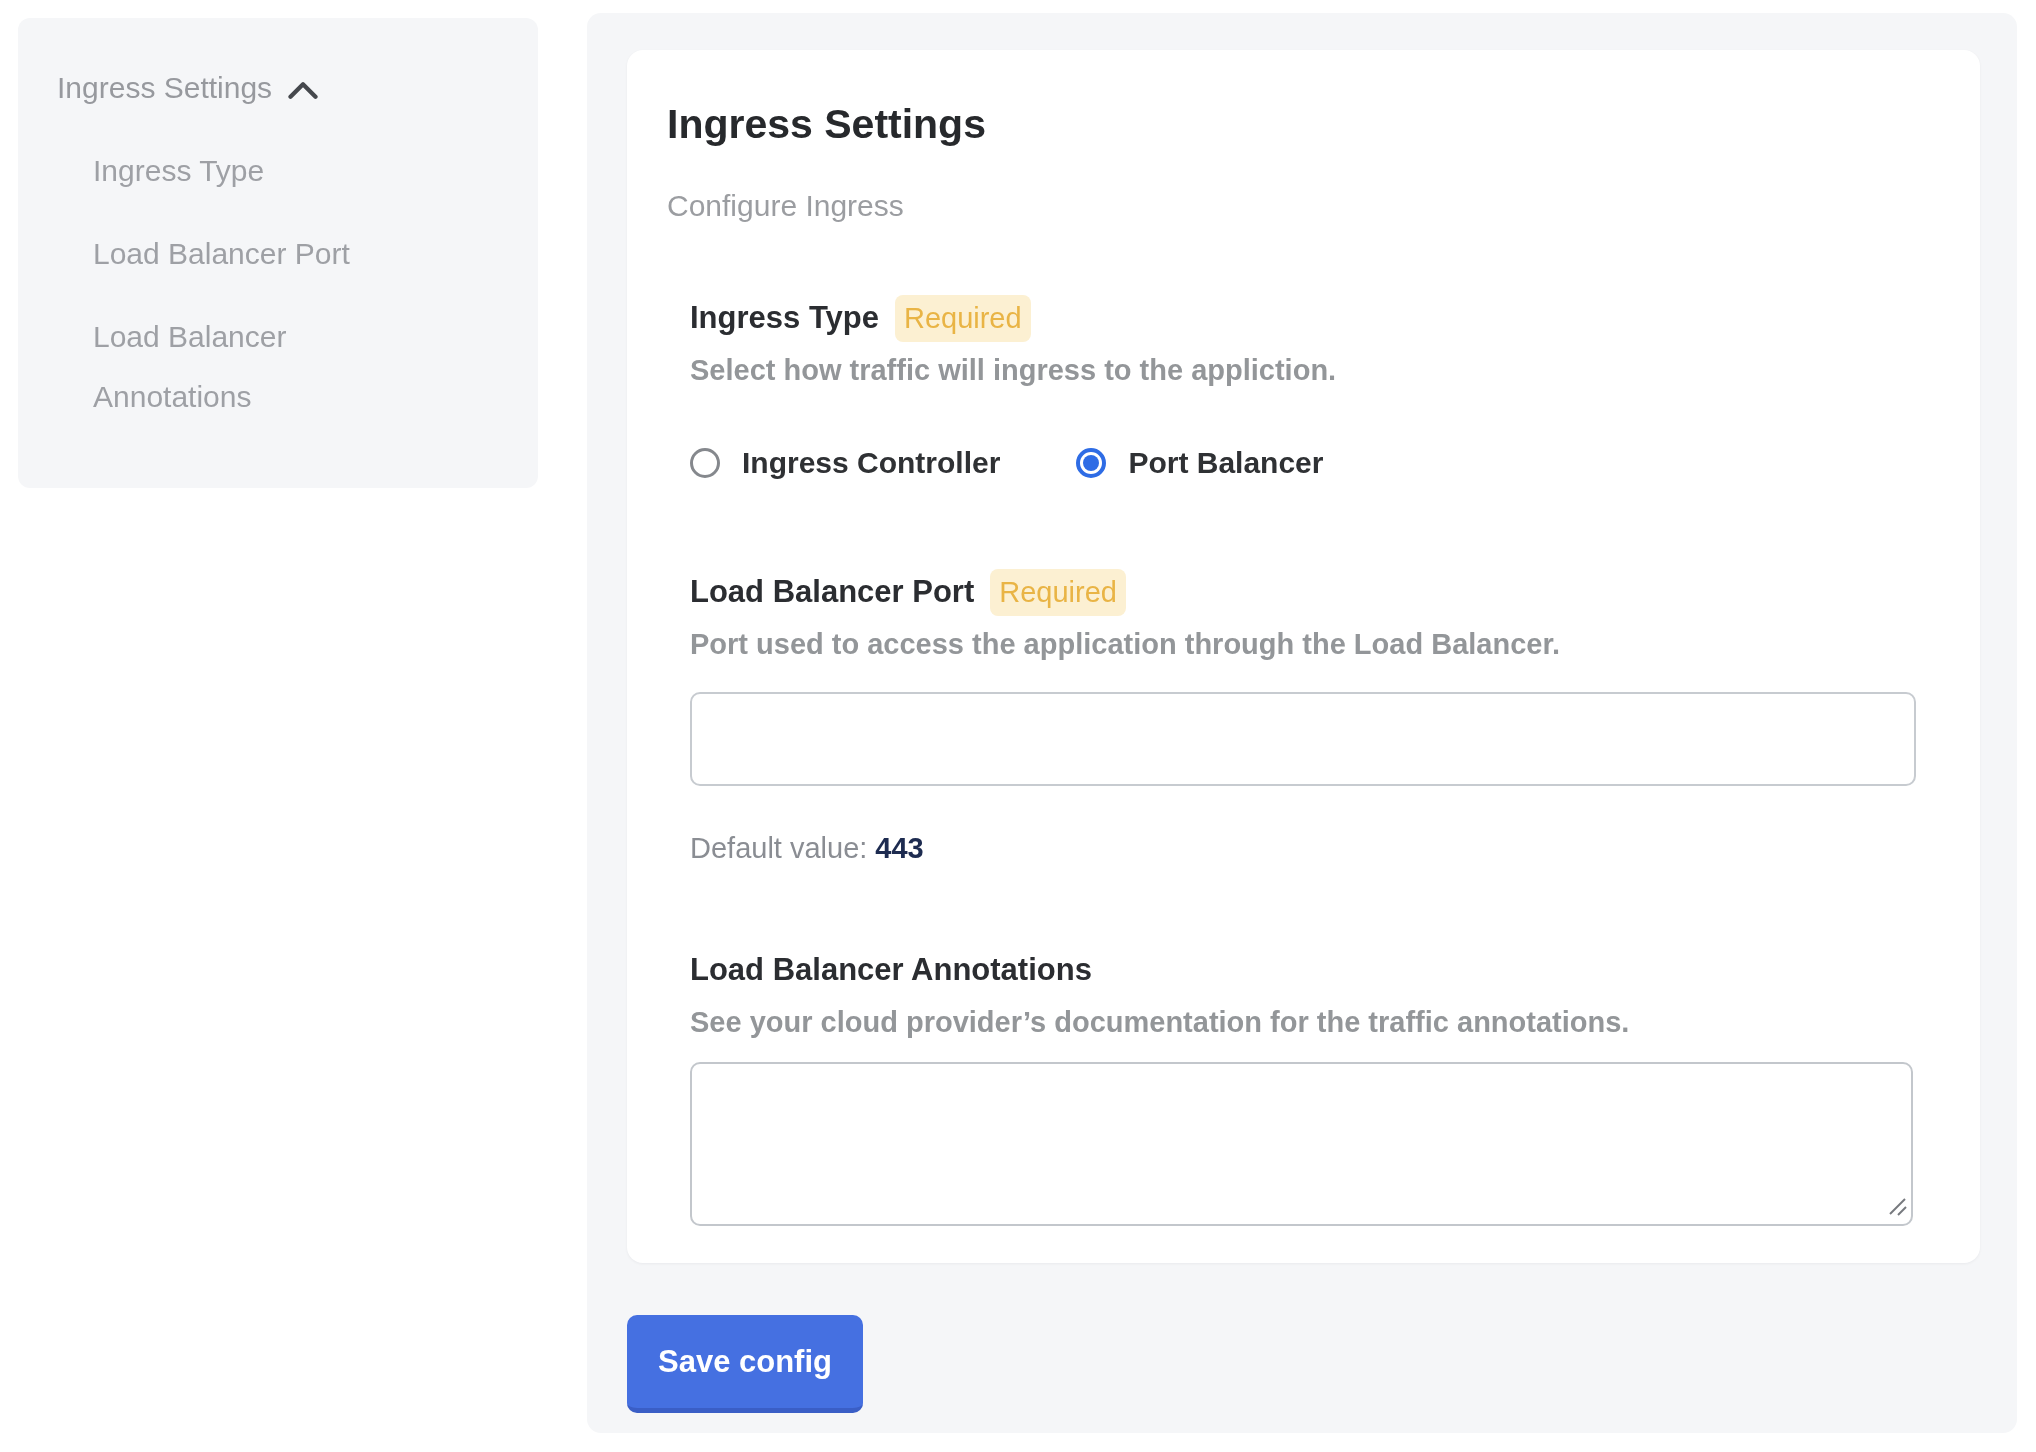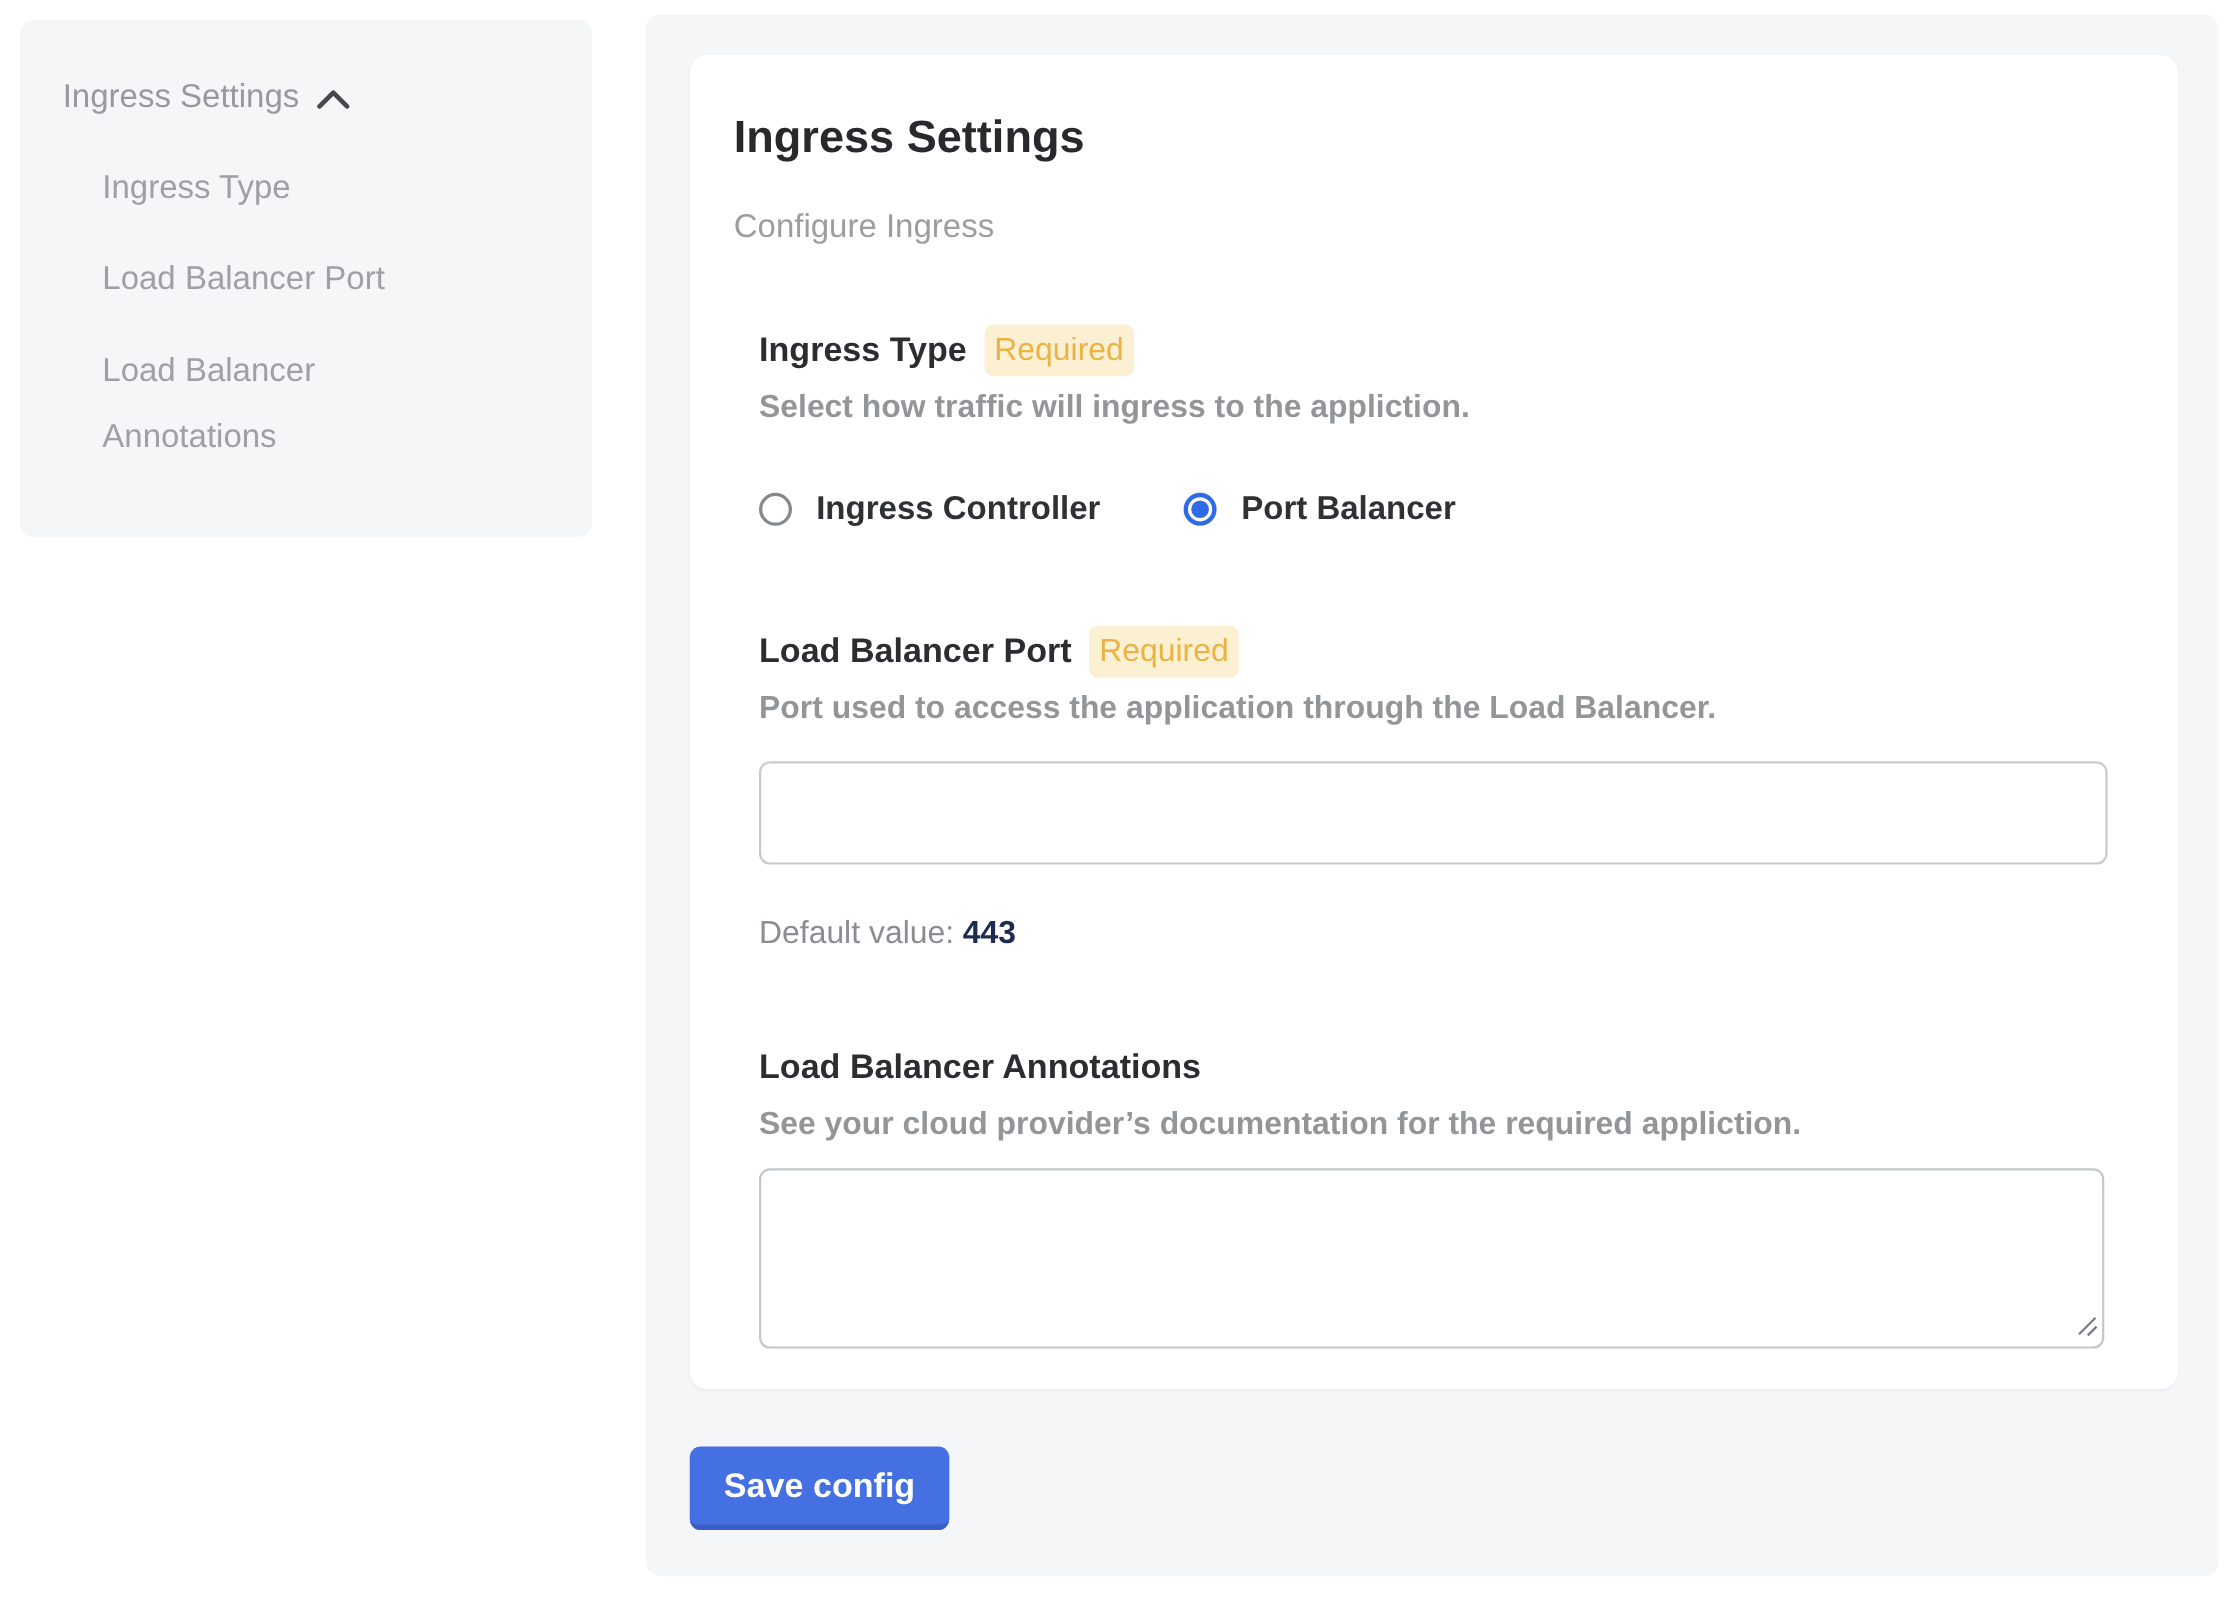--- a/index.html
+++ b/index.html
@@ -57,21 +57,21 @@
     font:inherit;font-size:30px;padding:0 22px;color:#2b2d31;outline:none;}
   .default-value{margin-top:44px;font-size:29px;line-height:36px;color:#8a8d93;}
   .default-value .value{color:var(--value_navy);font-weight:700;margin-left:8px;}
 
   .textarea-wrap{position:relative;margin-top:20px;width:1223px;}
   .annotations-textarea{display:block;width:100%;height:164px;resize:none;
     border:2px solid #c3c7cc;border-radius:10px;background:#fff;font:inherit;
     font-size:30px;padding:16px 22px;color:#2b2d31;outline:none;}
   .resize-handle{position:absolute;right:5px;bottom:5px;cursor:nwse-resize;}
 
-  .save-button{position:absolute;left:40px;top:1302px;height:76px;min-width:236px;
+  .save-button{position:absolute;left:40px;top:1302px;height:98px;min-width:236px;
     display:flex;align-items:center;justify-content:center;padding:0 24px;
     background:var(--button);border:none;border-bottom:5px solid var(--button_edge);
     border-radius:10px;color:#ffffff;font-family:inherit;font-size:31px;
     font-weight:700;cursor:pointer;}
 </style>
 </head>
 <body>
 
 <nav class="sidebar-card">
   <div class="sidebar-header">
@@ -121,21 +121,21 @@
       <input class="text-input" type="text" value="" style="">
       <div class="default-value">
         <span>Default value:</span><span class="value">443</span>
       </div>
     </div>
 
     <div class="section sec-3">
       <div class="heading-row">
         <span class="section-label">Load Balancer Annotations</span>
       </div>
-      <div class="section-desc">See your cloud provider’s documentation for the required appliction.</div>
+      <div class="section-desc">See your cloud provider’s documentation for the traffic annotations.</div>
       <div class="textarea-wrap">
         <textarea class="annotations-textarea" value="" style=""></textarea>
         <span class="resize-handle">
           <svg width="22" height="22" viewBox="0 0 22 22">
             <line x1="4" y1="19" x2="19" y2="4" stroke="#76797e" stroke-width="2"></line>
             <line x1="12" y1="20" x2="20" y2="12" stroke="#76797e" stroke-width="2"></line>
           </svg>
         </span>
       </div>
     </div>

